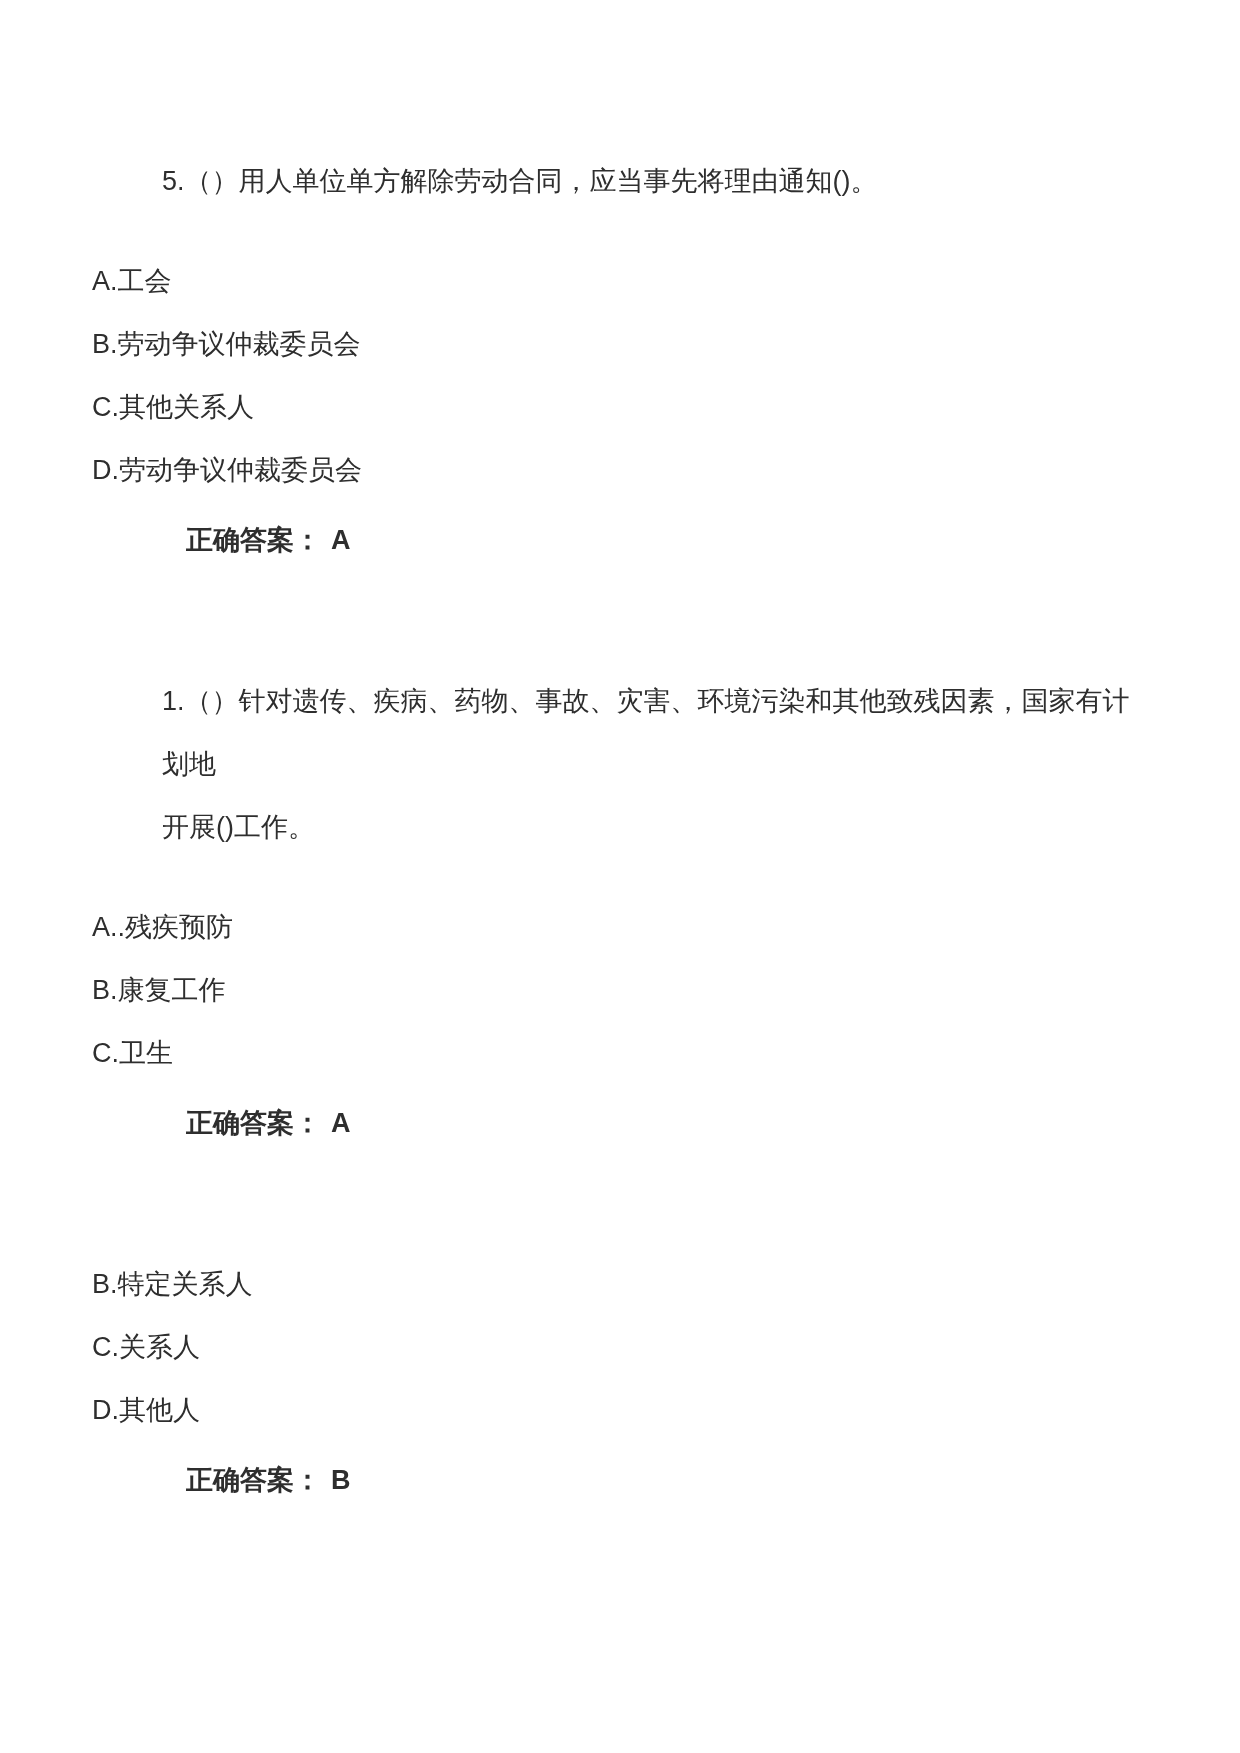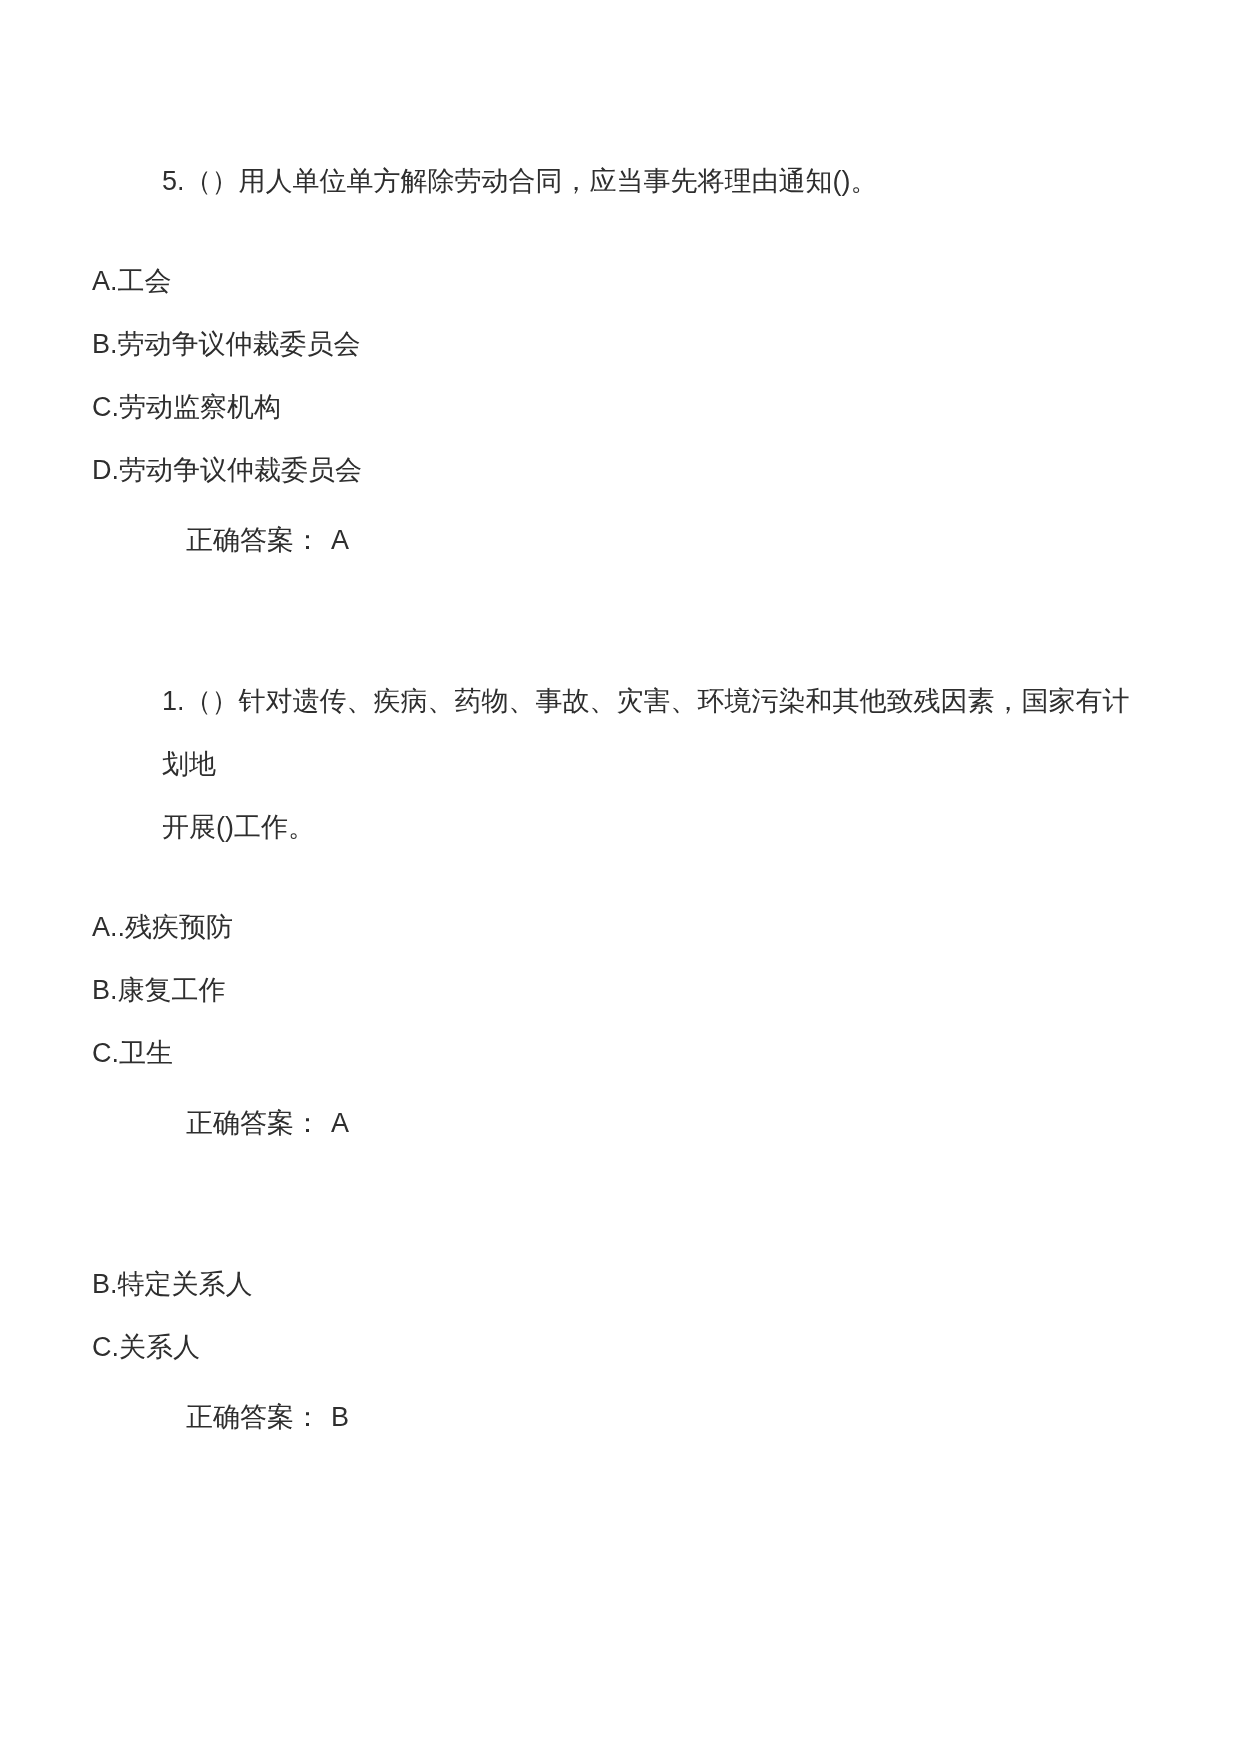--- a/index.html
+++ b/index.html
@@ -27,38 +27,38 @@
     line-height: 63px;
     white-space: normal;
   }
   
   .q-line   { padding-left: 162px; }
   .opt-line { padding-left: 92px; }
   .ans-line { padding-left: 186px; }
 
   .question-text { margin: 0 0 37px 0; }
   .options       { margin: 0 0 7px 0; }
-  .answer        { margin: 0 0 98px 0; }
+  .answer        { margin: 0 0 98px 0; font-weight: bold; }
   .question-block:last-child .answer { margin-bottom: 0; }
 
   .answer-letter { margin-left: 10px; }
 </style>
 </head>
 <body>
 
 <main class="page">
 
   <section class="question-block">
     <div class="question-text">
       <p class="line q-line">5.（）用人单位单方解除劳动合同，应当事先将理由通知()。</p>
     </div>
     <div class="options">
       <p class="line opt-line">A.工会</p>
       <p class="line opt-line">B.劳动争议仲裁委员会</p>
-      <p class="line opt-line">C.劳动监察机构</p>
+      <p class="line opt-line">C.其他关系人</p>
       <p class="line opt-line">D.劳动争议仲裁委员会</p>
     </div>
     <p class="line ans-line answer">
       <span>正确答案：</span><span class="answer-letter">A</span>
     </p>
   </section>
 
   <section class="question-block">
     <div class="question-text">
       <p class="line q-line">1.（）针对遗传、疾病、药物、事故、灾害、环境污染和其他致残因素，国家有计划地</p>
@@ -71,19 +71,20 @@
     </div>
     <p class="line ans-line answer">
       <span>正确答案：</span><span class="answer-letter">A</span>
     </p>
   </section>
 
   <section class="question-block">
     <div class="options">
       <p class="line opt-line">B.特定关系人</p>
       <p class="line opt-line">C.关系人</p>
+      <p class="line opt-line">D.其他人</p>
     </div>
     <p class="line ans-line answer">
       <span>正确答案：</span><span class="answer-letter">B</span>
     </p>
   </section>
 
 </main>
 
 </body></html>

